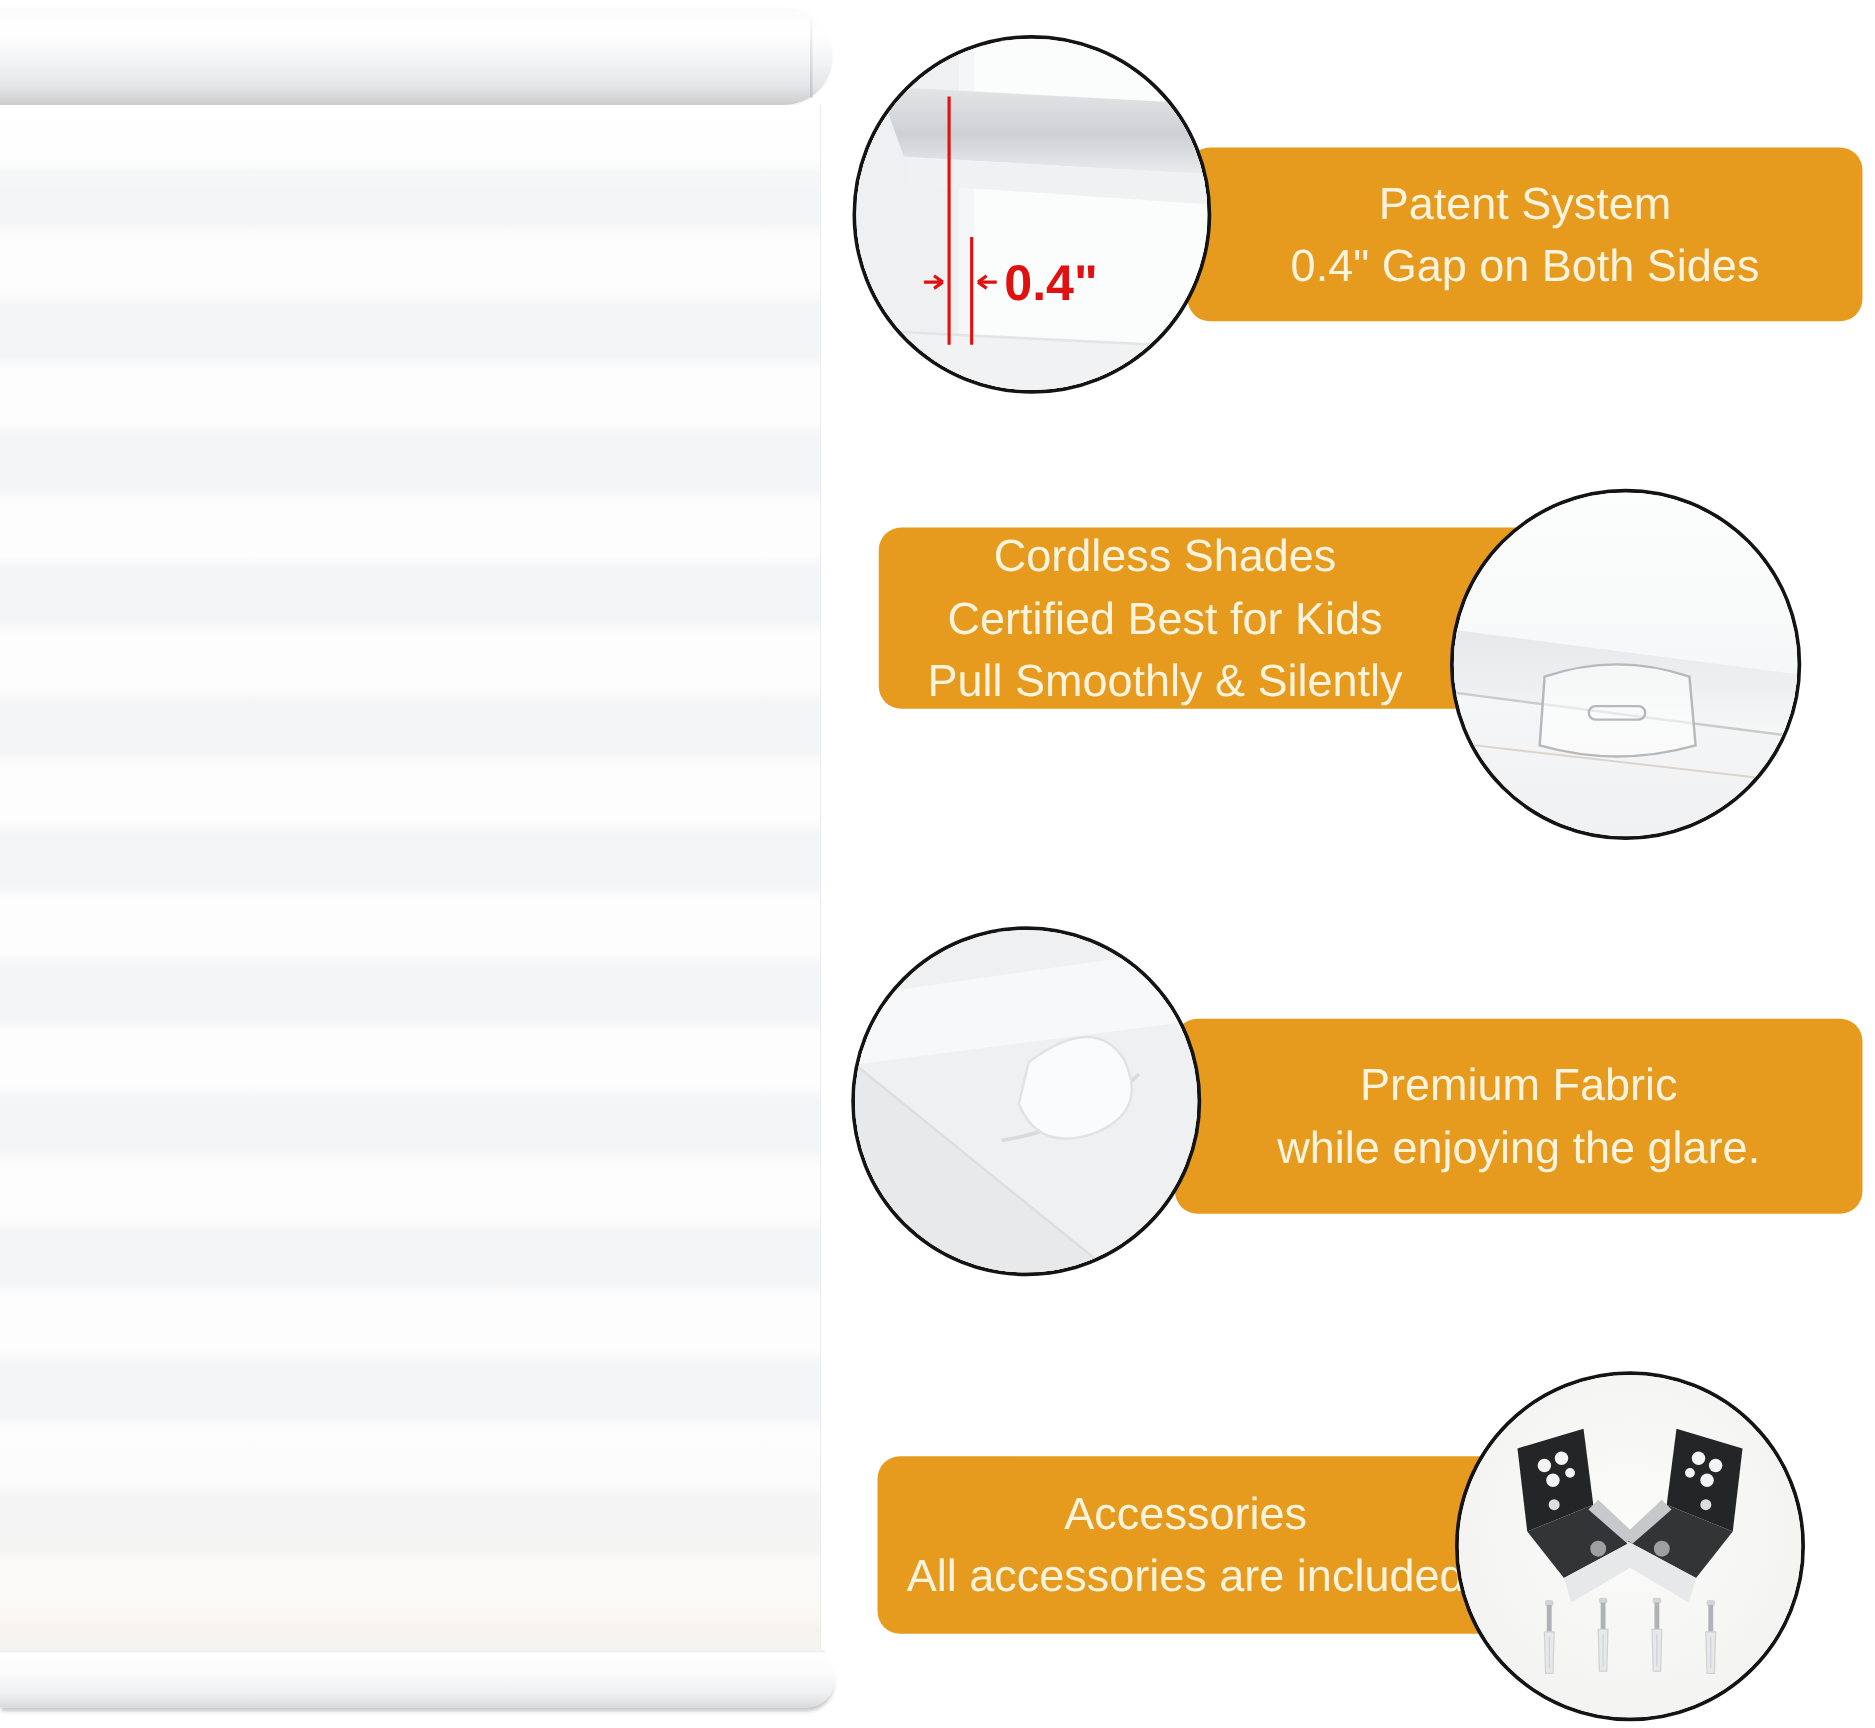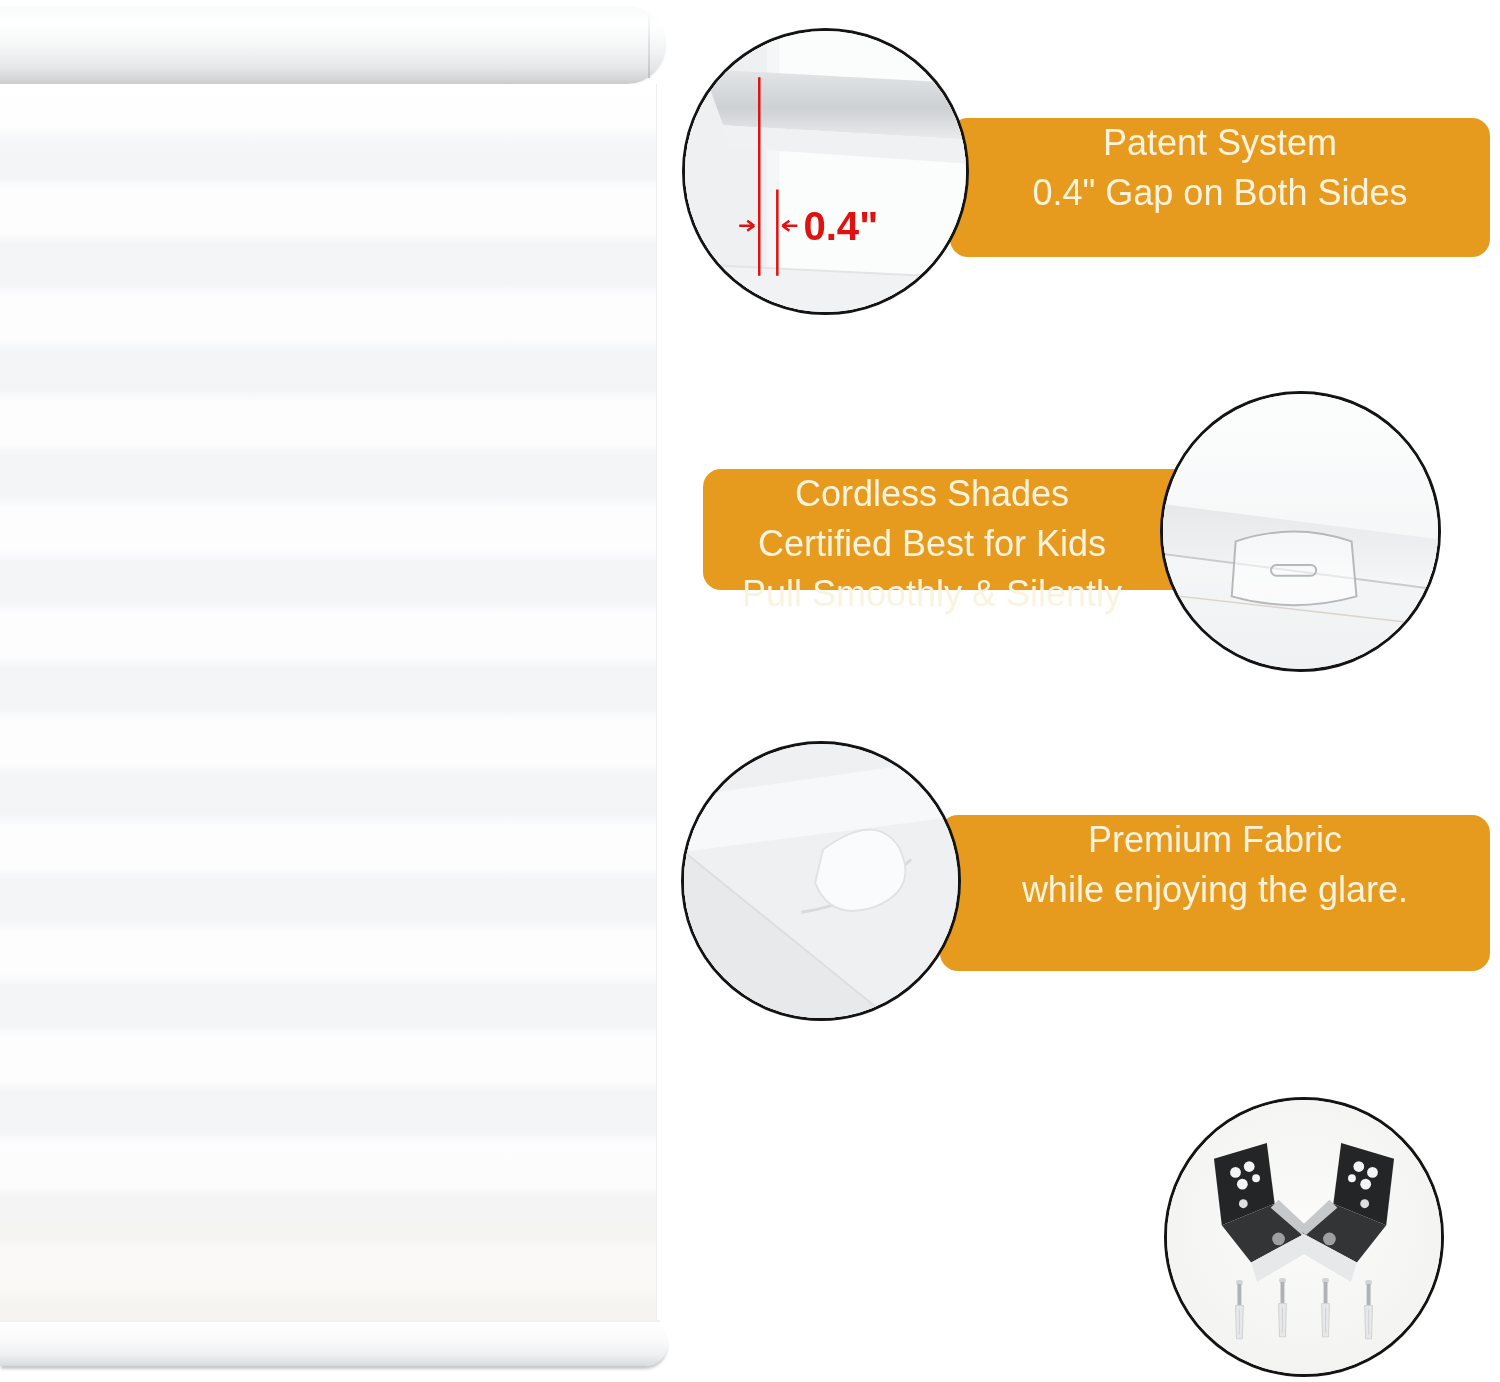--- a/index.html
+++ b/index.html
@@ -34,26 +34,26 @@
     box-shadow:0 4px 3px -1px rgba(130,132,136,0.45);
   }
   .bottom-rail::before{content:"";position:absolute;left:0;right:8px;top:0;height:2px;background:#f0f1f2;}
 
   
   .banner{
     position:absolute;z-index:1;box-sizing:border-box;
     background:var(--banner-bg,#E69B1E);
     color:var(--banner-text,#FAF3DE);
     border-radius:18px;
-    display:flex;flex-direction:column;align-items:center;
+    display:flex;flex-direction:column;justify-content:center;align-items:center;
     font-size:36px;line-height:50px;text-align:center;
   }
   .banner .line{white-space:nowrap;}
   .b1{left:950px;top:118px;width:540px;height:139px;}
-  .b2{left:703px;top:469px;width:542px;height:121px;padding-right:84px;}
+  .b2{left:703px;top:422px;width:542px;height:145px;padding-right:84px;}
   .b3{left:940px;top:815px;width:550px;height:156px;}
   .b4{left:702px;top:1165px;width:543px;height:142px;padding-right:50px;}
 
   .circle{
     position:absolute;z-index:2;box-sizing:border-box;border-radius:50%;
     border:3px solid var(--circle-border,#141414);
     background:#ffffff;overflow:hidden;
   }
   .circle svg{display:block;width:100%;height:100%;}
   .c1{left:682px;top:28px;width:287px;height:287px;}
@@ -139,20 +139,24 @@
     <svg viewBox="0 0 280 280">
       <rect width="280" height="280" fill="#eff0f1"></rect>
       <polygon points="0,54 280,14 280,74 0,110" fill="#f7f8f9"></polygon>
       <polygon points="0,110 210,280 0,280" fill="#e7e9ea"></polygon>
       <line x1="0" y1="110" x2="210" y2="280" stroke="#dcdee0" stroke-width="2"></line>
       <path d="M120,172 Q185,162 232,118" stroke="#d8dadc" stroke-width="3" fill="none"></path>
       <path d="M142,108 Q196,68 220,106 Q240,148 196,166 Q150,182 134,142 Z" fill="#fafbfc" stroke="#e0e2e4" stroke-width="2"></path>
     </svg>
   </div>
 
+  <div class="banner b4">
+    <div class="line">Accessories</div>
+    <div class="line">All accessories are included</div>
+  </div>
   <div class="circle c4">
     <svg viewBox="0 0 280 280">
       <defs>
         <radialGradient id="gBg4" cx="0.5" cy="0.45" r="0.7">
           <stop offset="0" stop-color="#fbfbfa"></stop>
             <stop offset="1" stop-color="#f1f1f0"></stop>
         </radialGradient>
         <g id="bracket">
           <polygon points="0,16 54,0 62,62 8,84" fill="#242526"></polygon>
           <polygon points="8,84 62,62 94,92 38,122" fill="#333436"></polygon>

